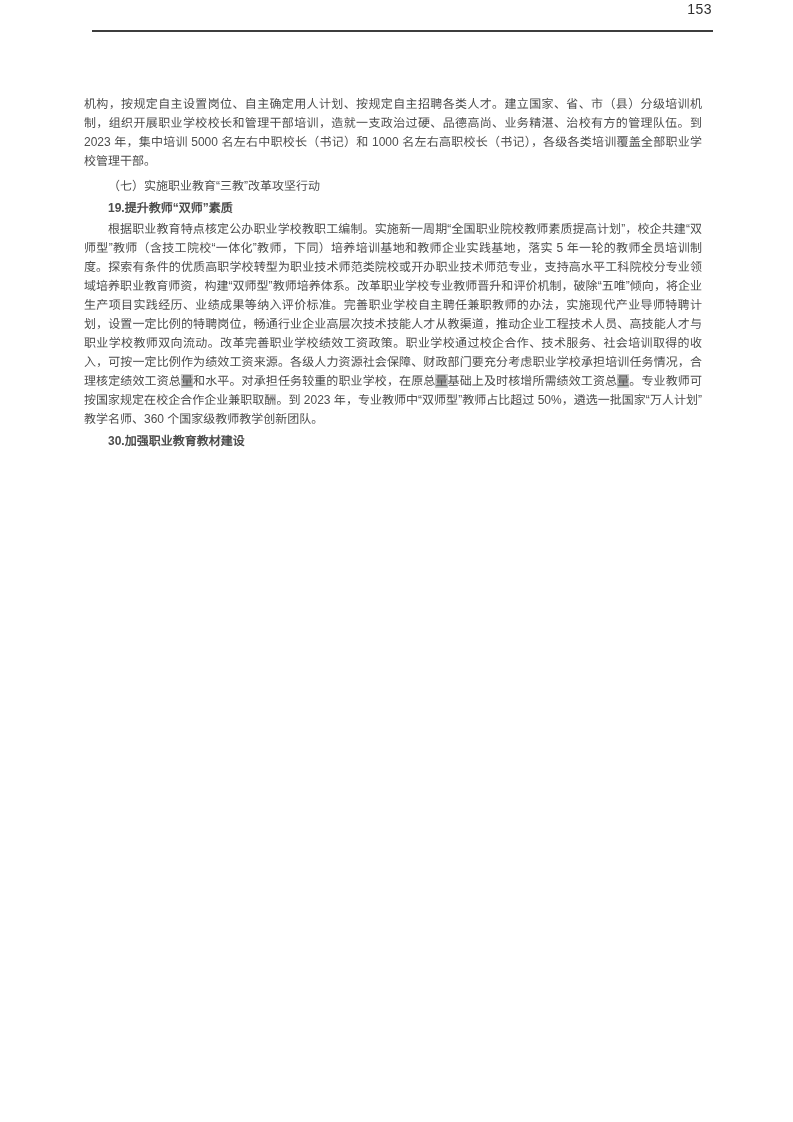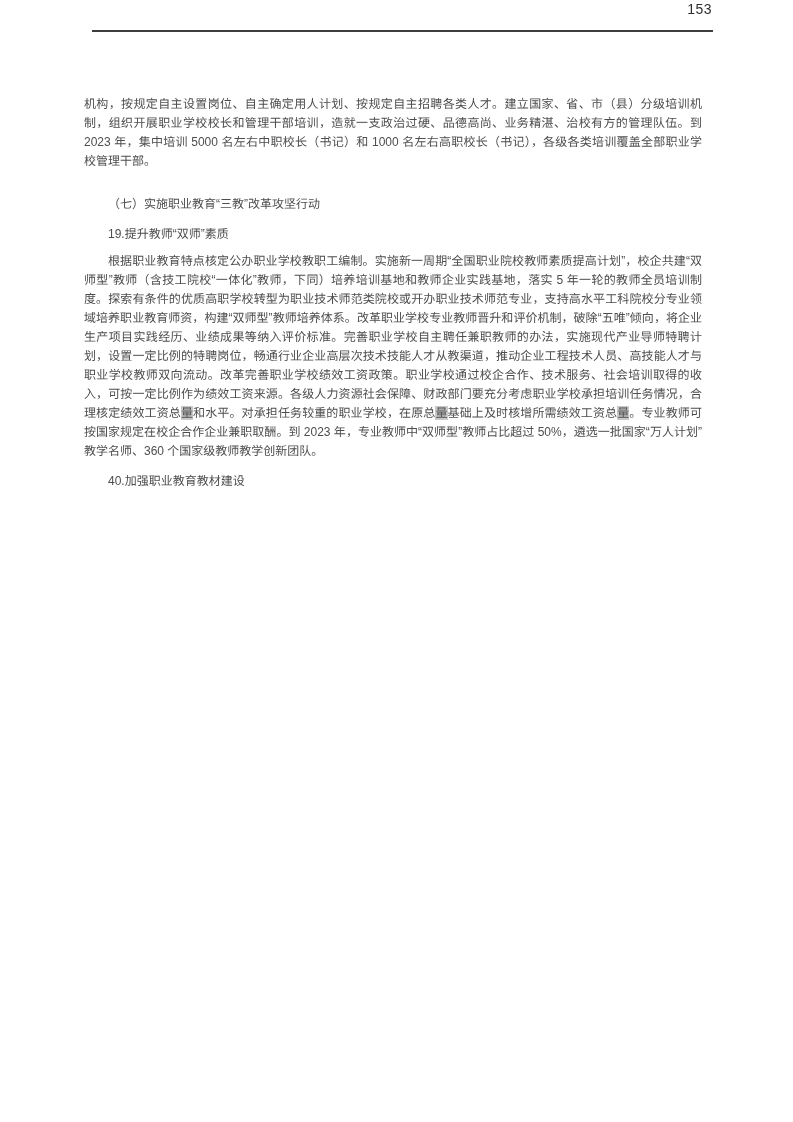--- a/index.html
+++ b/index.html
@@ -42,41 +42,42 @@
     text-align: justify;
   }
   p.para {
     margin: 0;
     padding: 0;
   }
   p.indent {
     text-indent: 2em;
   }
   p.h-section {
-    margin-top: 24px;
+    margin-top: 6px;
   }
   p.h-item {
-    margin-top: 11px;
+    margin-top: 3px;
+    font-weight: bold;
   }
   p.body-text {
-    margin-top: 8px;
+    margin-top: 2px;
   }
   p.no-margin {
     margin-top: 0;
   }
   .hl {
     background: #c9c9c9;
   }
 </style>
 </head>
 <body>
 
 <div class="page-number">153</div>
 
 <div class="header-rule"></div>
 
 <div class="doc-body">
     <p class="para body-text no-margin"><span>机构，按规定自主设置岗位、自主确定用人计划、按规定自主招聘各类人才。建立国家、省、市（县）分级培训机制，组织开展职业学校校长和管理干部培训，造就一支政治过硬、品德高尚、业务精湛、治校有方的管理队伍。到 2023 年，集中培训 5000 名左右中职校长（书记）和 1000 名左右高职校长（书记），各级各类培训覆盖全部职业学校管理干部。</span></p>
     <p class="para indent h-section"><span>（七）实施职业教育“三教”改革攻坚行动</span></p>
     <p class="para indent h-item"><span>19.提升教师“双师”素质</span></p>
     <p class="para indent body-text"><span>根据职业教育特点核定公办职业学校教职工编制。实施新一周期“全国职业院校教师素质提高计划”，校企共建“双师型”教师（含技工院校“一体化”教师，下同）培养培训基地和教师企业实践基地，落实 5 年一轮的教师全员培训制度。探索有条件的优质高职学校转型为职业技术师范类院校或开办职业技术师范专业，支持高水平工科院校分专业领域培养职业教育师资，构建“双师型”教师培养体系。改革职业学校专业教师晋升和评价机制，破除“五唯”倾向，将企业生产项目实践经历、业绩成果等纳入评价标准。完善职业学校自主聘任兼职教师的办法，实施现代产业导师特聘计划，设置一定比例的特聘岗位，畅通行业企业高层次技术技能人才从教渠道，推动企业工程技术人员、高技能人才与职业学校教师双向流动。改革完善职业学校绩效工资政策。职业学校通过校企合作、技术服务、社会培训取得的收入，可按一定比例作为绩效工资来源。各级人力资源社会保障、财政部门要充分考虑职业学校承担培训任务情况，合理核定绩效工资总</span><span class="hl">量</span><span>和水平。对承担任务较重的职业学校，在原总</span><span class="hl">量</span><span>基础上及时核增所需绩效工资总</span><span class="hl">量</span><span>。专业教师可按国家规定在校企合作企业兼职取酬。到 2023 年，专业教师中“双师型”教师占比超过 50%，遴选一批国家“万人计划”教学名师、360 个国家级教师教学创新团队。</span></p>
-    <p class="para indent h-item"><span>40.加强职业教育教材建设</span></p>
+    <p class="para indent h-item"><span>30.加强职业教育教材建设</span></p>
   </div>
 
 </body></html>

